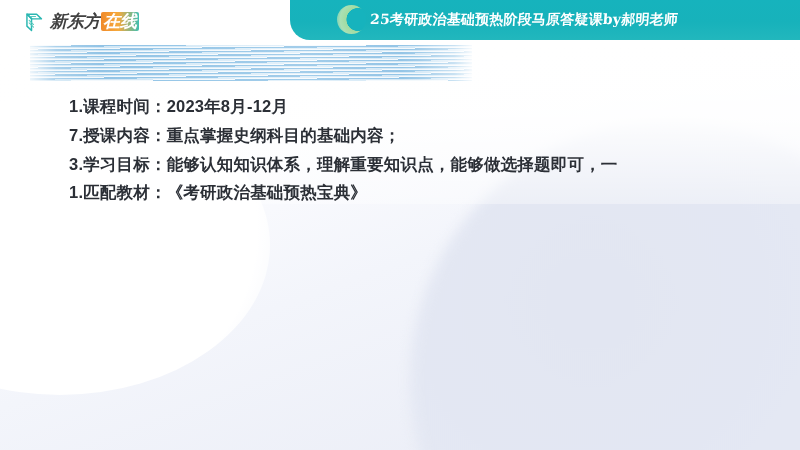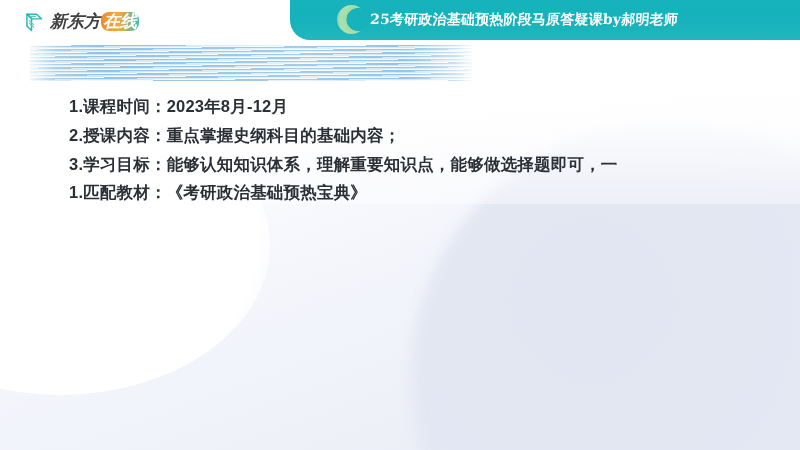--- a/index.html
+++ b/index.html
@@ -82,21 +82,21 @@
     font-style: italic;
     letter-spacing: 0px;
     line-height: 22px;
     white-space: nowrap;
   }
   .brand-a { color: #404040; text-align: right; }
   .brand-b {
     color: #ffffff;
     background: linear-gradient(90deg, #f08a2a 0%, #f6a93c 45%, #3fbfb2 100%);
     padding: 0 2px;
-    border-radius: 8px;
+    border-radius: 2px;
   }
 
   
   .course-banner {
     position: absolute;
     right: 0;
     top: 0;
     width: 510px;
     height: 40px;
     background: linear-gradient(180deg, #16b3bd 0%, #17b2bb 55%, #22b7bd 100%);
@@ -213,18 +213,18 @@
       <div class="course-banner-text">25考研政治基础预热阶段马原答疑课by郝明老师</div>
     </div>
   </div>
 
   <div class="title-band">
     <div class="title-band-bg"></div>
   </div>
 
   <div class="body-list">
     <div class="body-line">1.课程时间：2023年8月-12月</div>
-    <div class="body-line">2.授课内容：重点掌握史纲科目的基础内容；</div>
+    <div class="body-line">7.授课内容：重点掌握史纲科目的基础内容；</div>
     <div class="body-line wrap">3.学习目标：能够认知知识体系，理解重要知识点，能够做选择题即可，一</div>
     <div class="body-line">1.匹配教材：《考研政治基础预热宝典》</div>
   </div>
 
 </div>
 
 </body></html>

